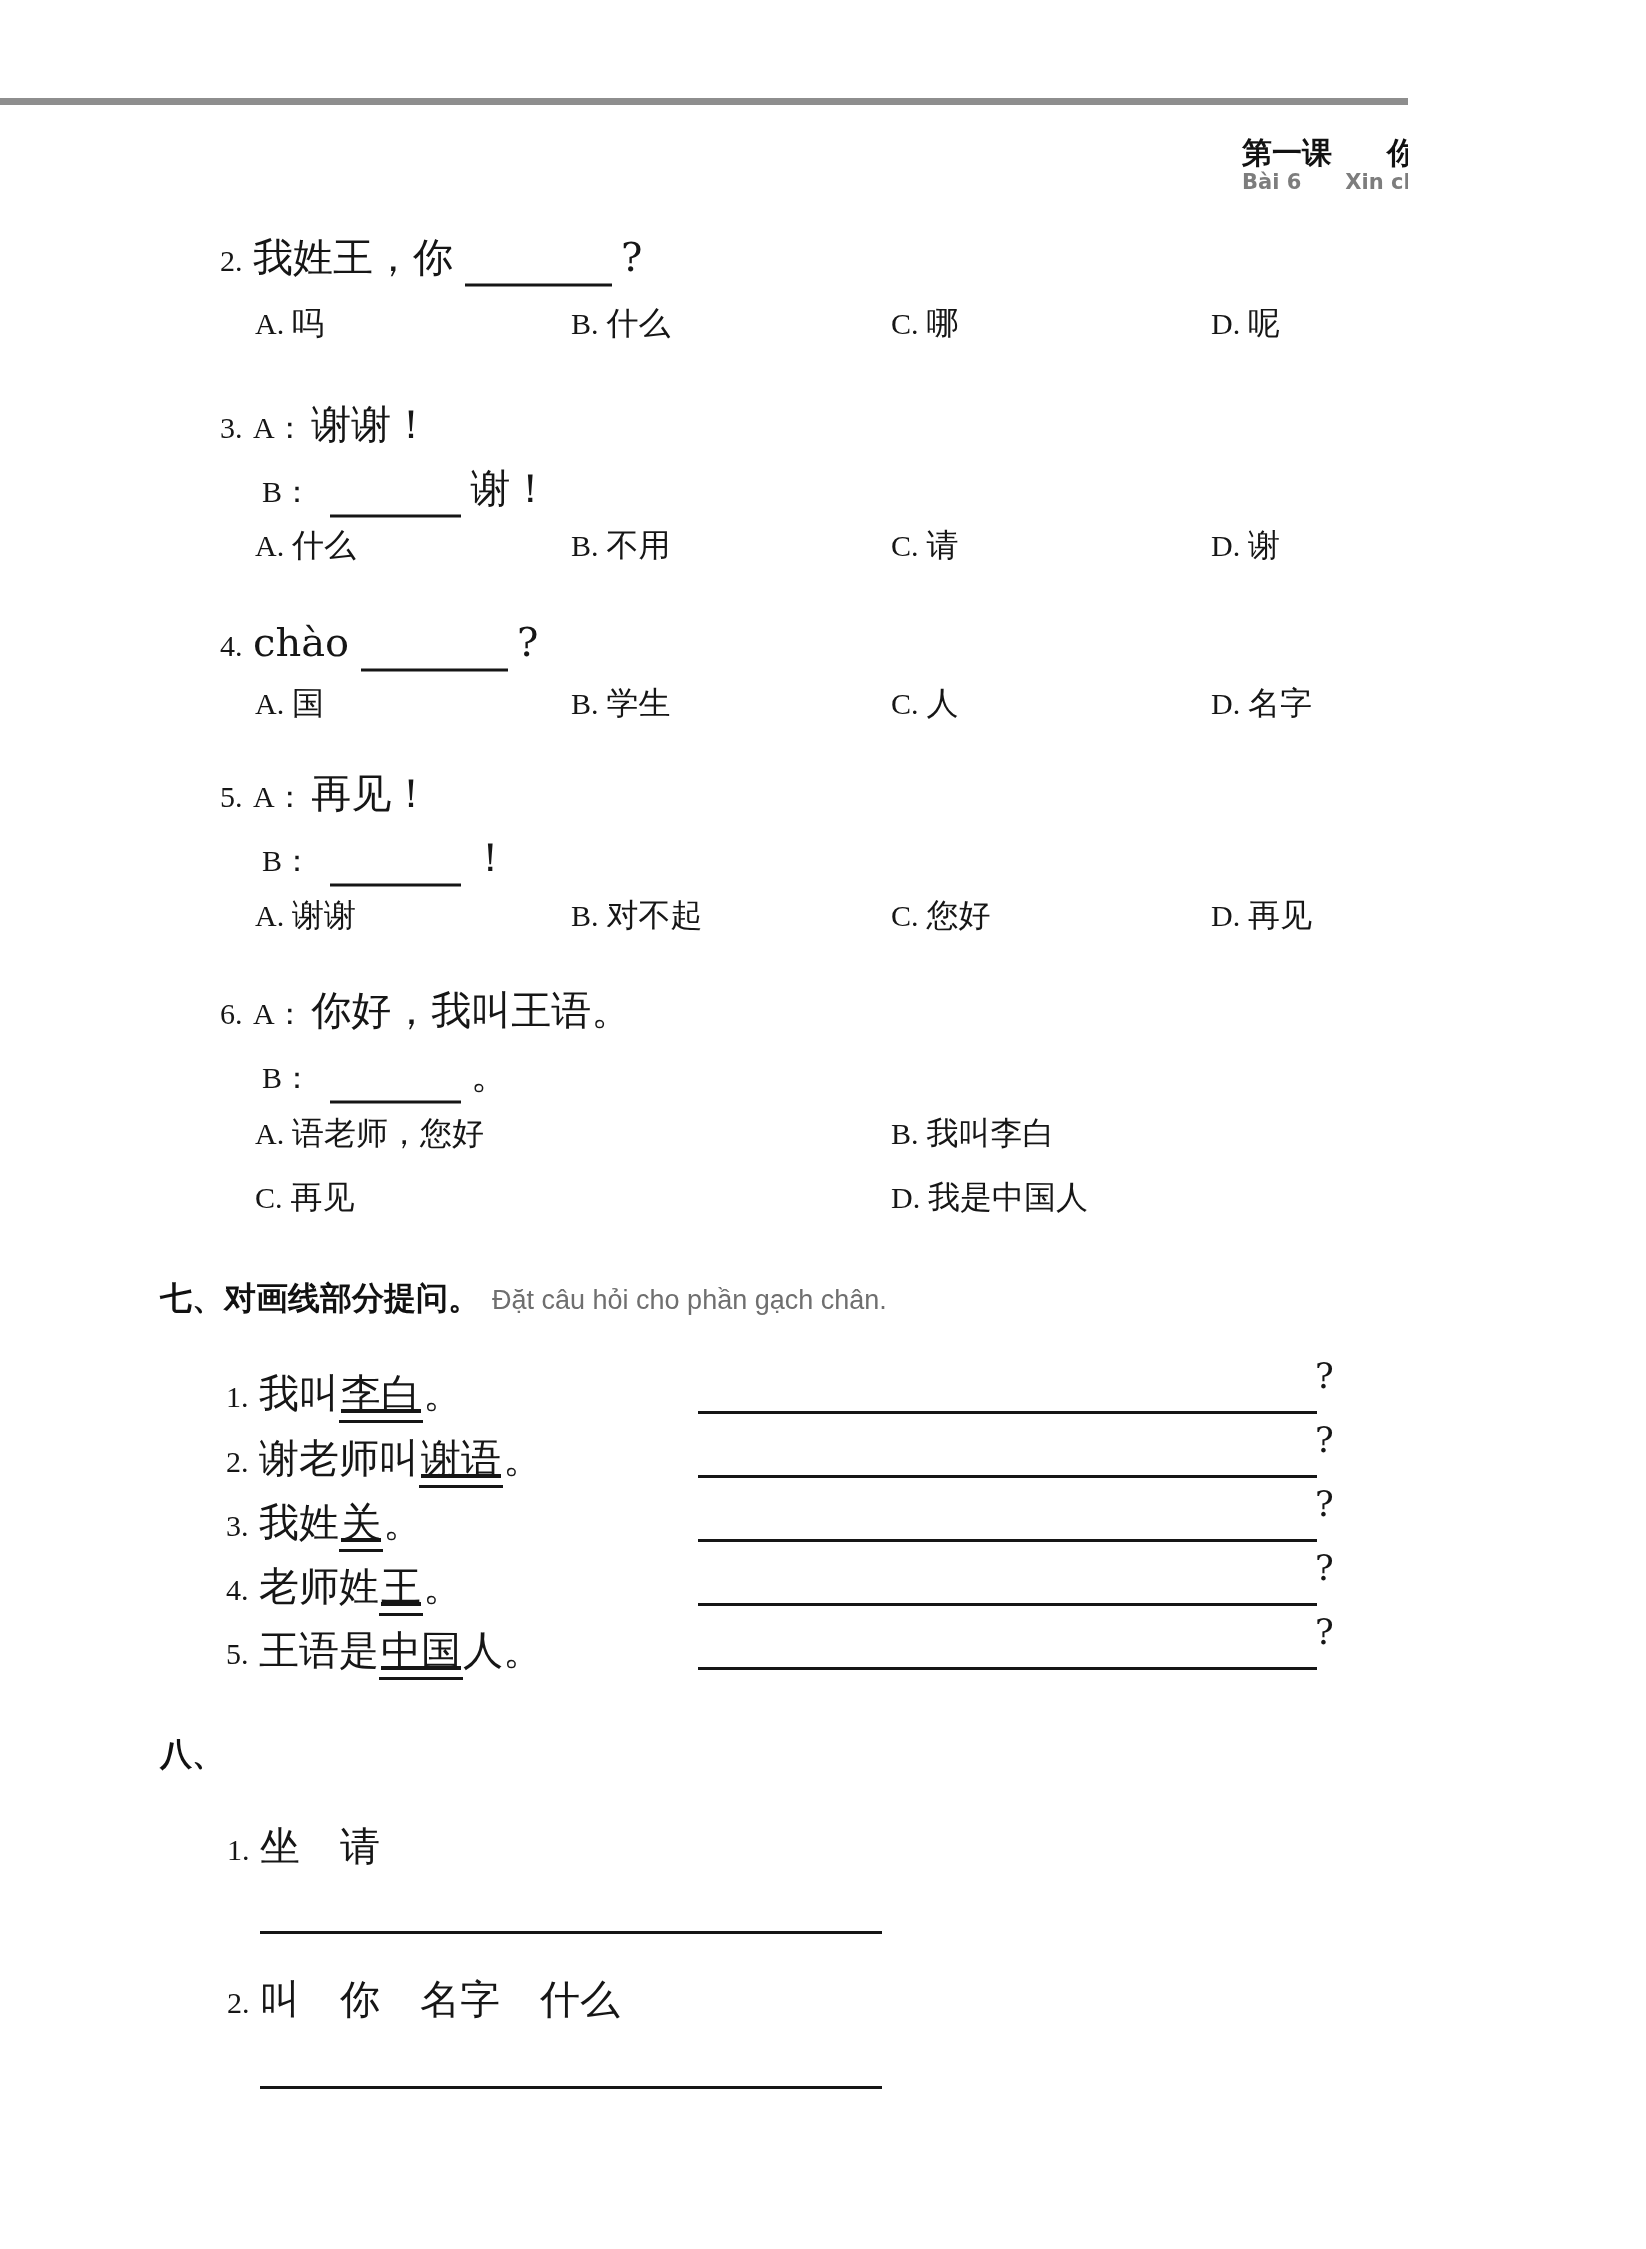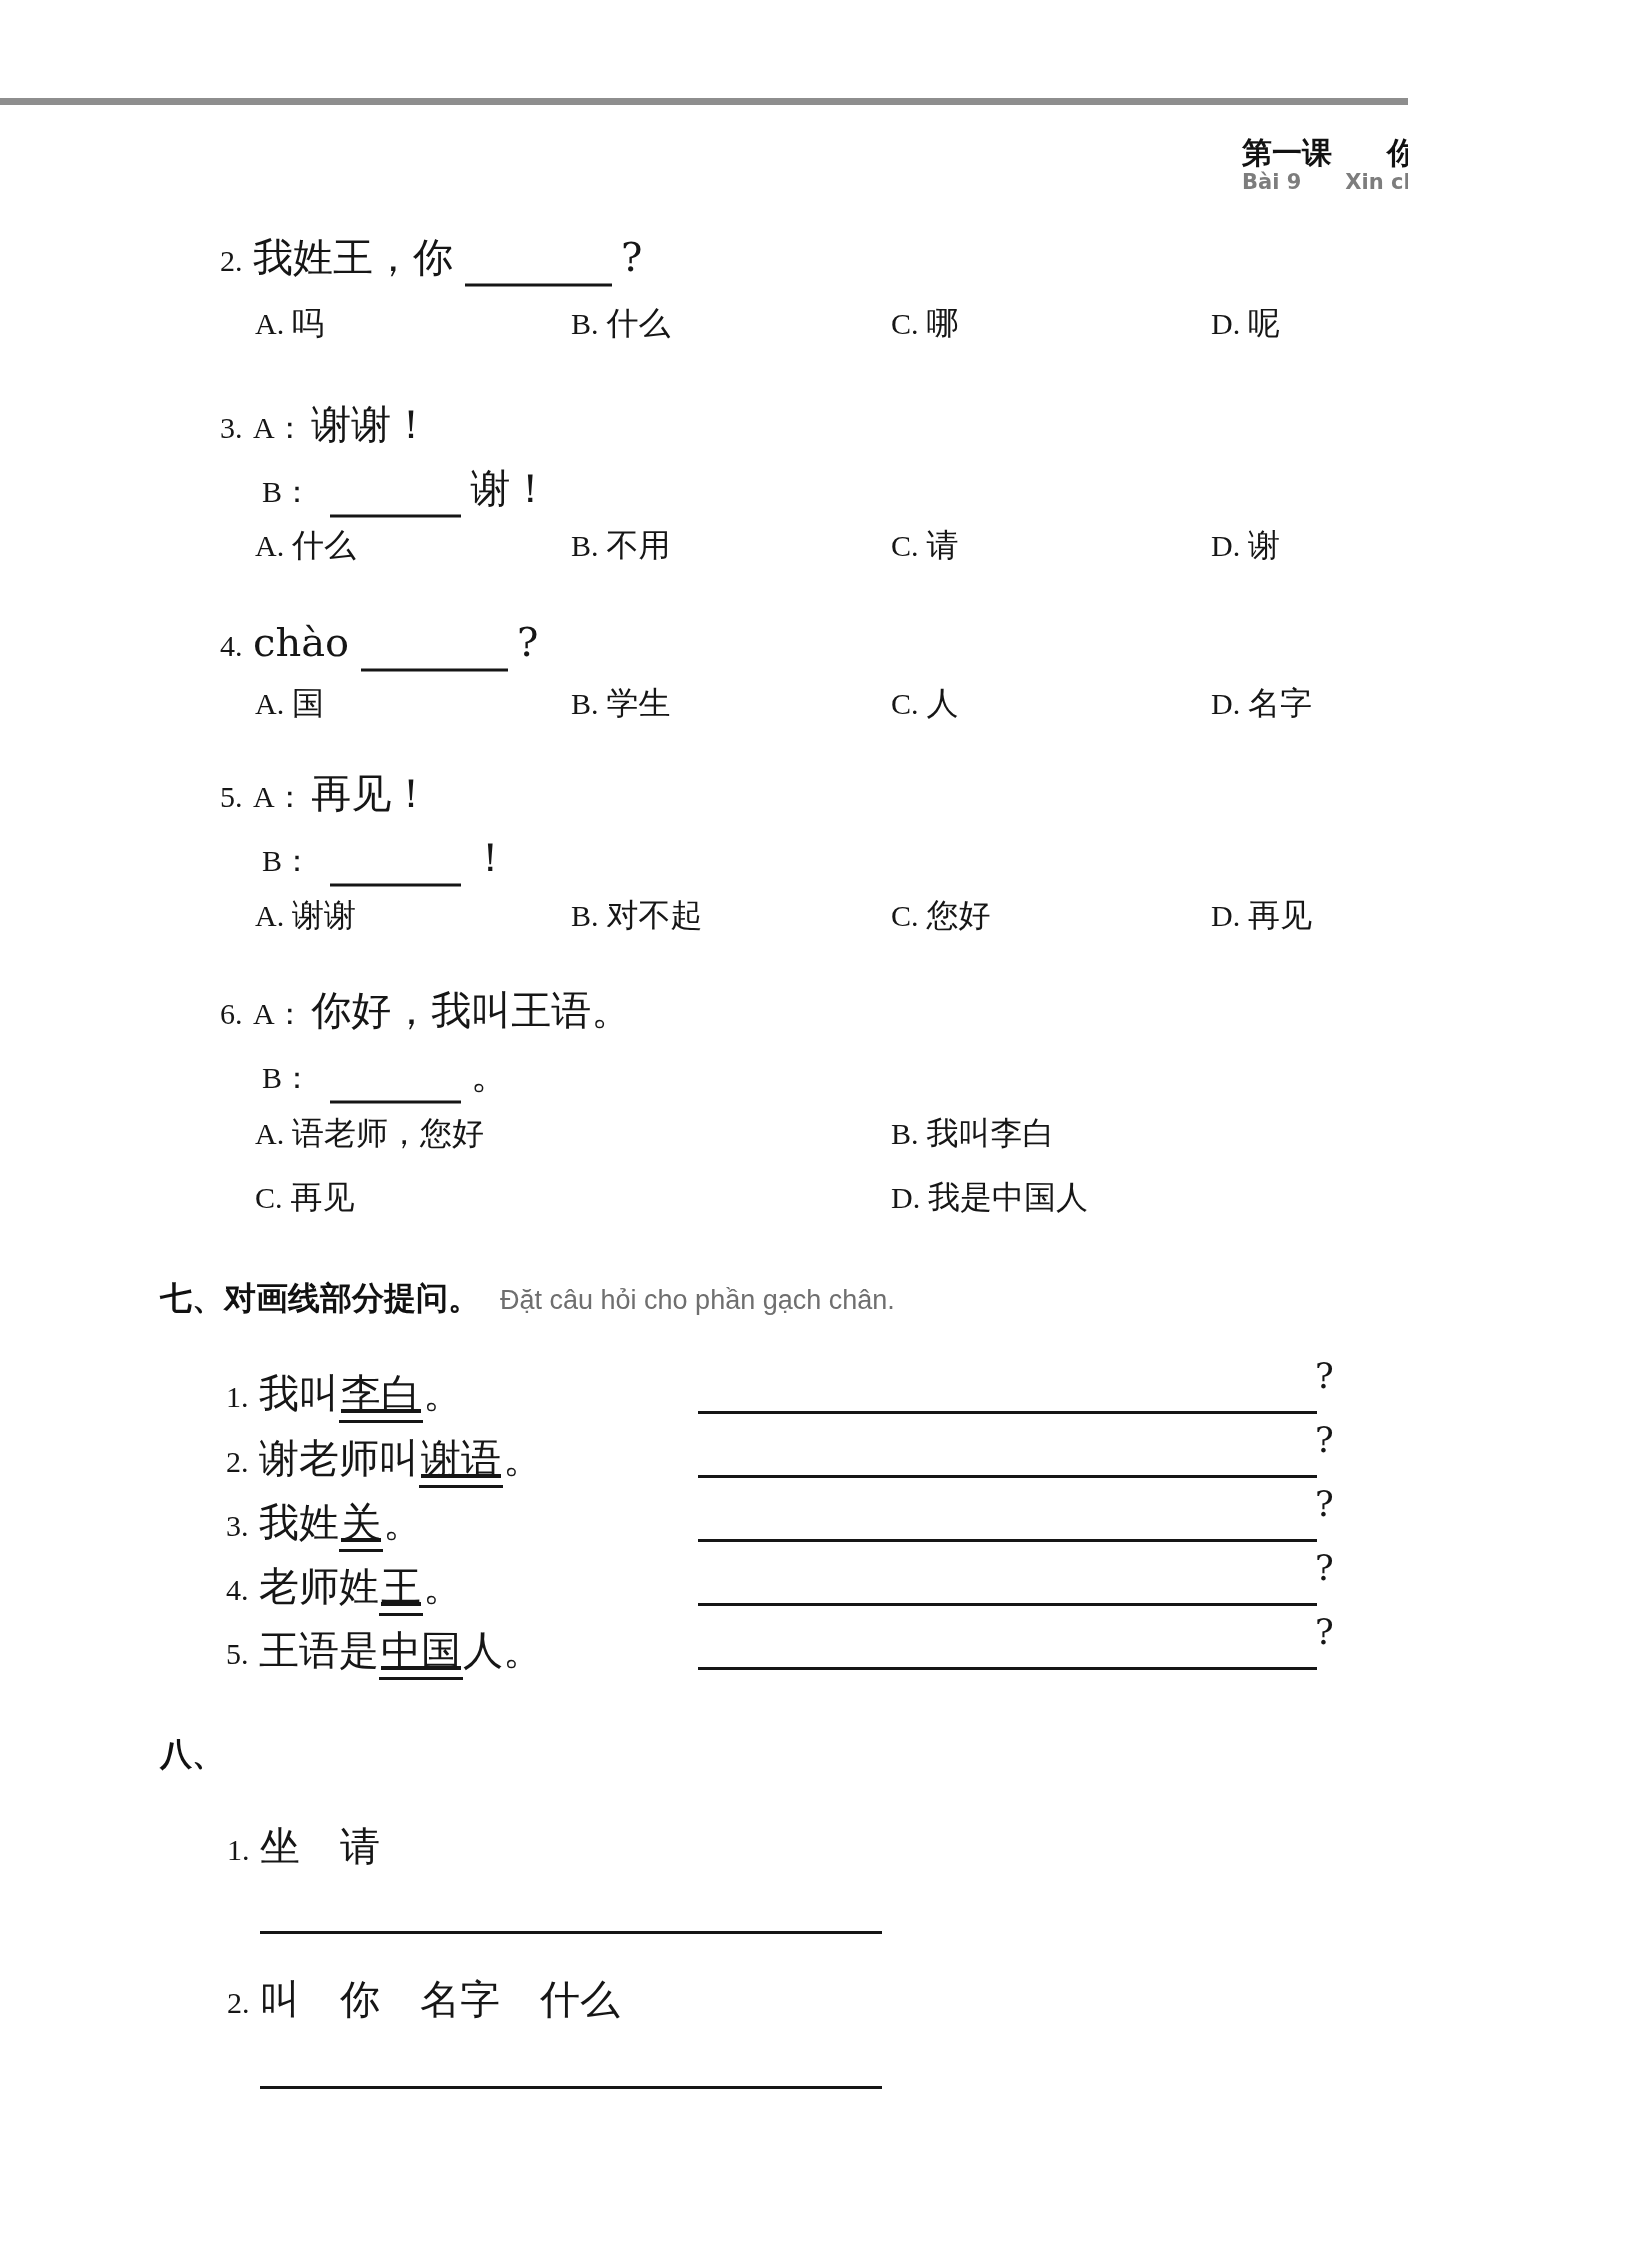--- a/index.html
+++ b/index.html
@@ -41,21 +41,21 @@
   .opt .k { font-family:"Liberation Serif",serif; font-size:30px; margin-right:7.9px; }
   .opt .zh { font-size:32px; }
   
   .heading { position:absolute; left:160px; display:flex; align-items:baseline; white-space:pre; }
   .heading .hzh {
     font-family:"DejaVu Sans","Liberation Sans",sans-serif;
     font-weight:700; font-size:32px; color:#111111;
   }
   .heading .hvi {
     font-family:"Liberation Sans","DejaVu Sans",sans-serif;
-    font-size:27px; color:#6f6f6f; margin-left:20px;
+    font-size:27px; color:#6f6f6f; margin-left:12px;
   }
   
   .u { border-bottom:3.3px solid #161616; padding:0 2px 3.9px;text-decoration:underline; }
   .ansline { position:absolute; left:698px; width:619px; height:0; border-top:3.9px solid #161616; }
   .qmark { position:absolute; left:1315px; font-family:"DejaVu Serif",serif; font-size:35px; color:#161616; line-height:1; }
   
   .s8line { position:absolute; left:260px; width:622px; height:0; border-top:3.9px solid #161616; }
   
   .pagenum {
     position:absolute; left:1436px; top:2120px;
@@ -68,21 +68,21 @@
 
 <div class="page">
 
   <div class="hbar"></div>
   <div class="vbar"></div>
   <div class="htitle">
     <span>第一课</span>
     <span>你好</span>
   </div>
   <div class="hsub">
-    <span>Bài 9</span>
+    <span>Bài 6</span>
     <span>Xin chào</span>
   </div>
 
   <div class="row" style="left:220px; top:234px;">
     <span class="num">2.</span>
     <span class="zh">我姓王，你</span>
     <span class="blank"></span>
     <span class="zh">?</span>
   </div>
   <div class="opt" style="left:255px; top:305px;">

